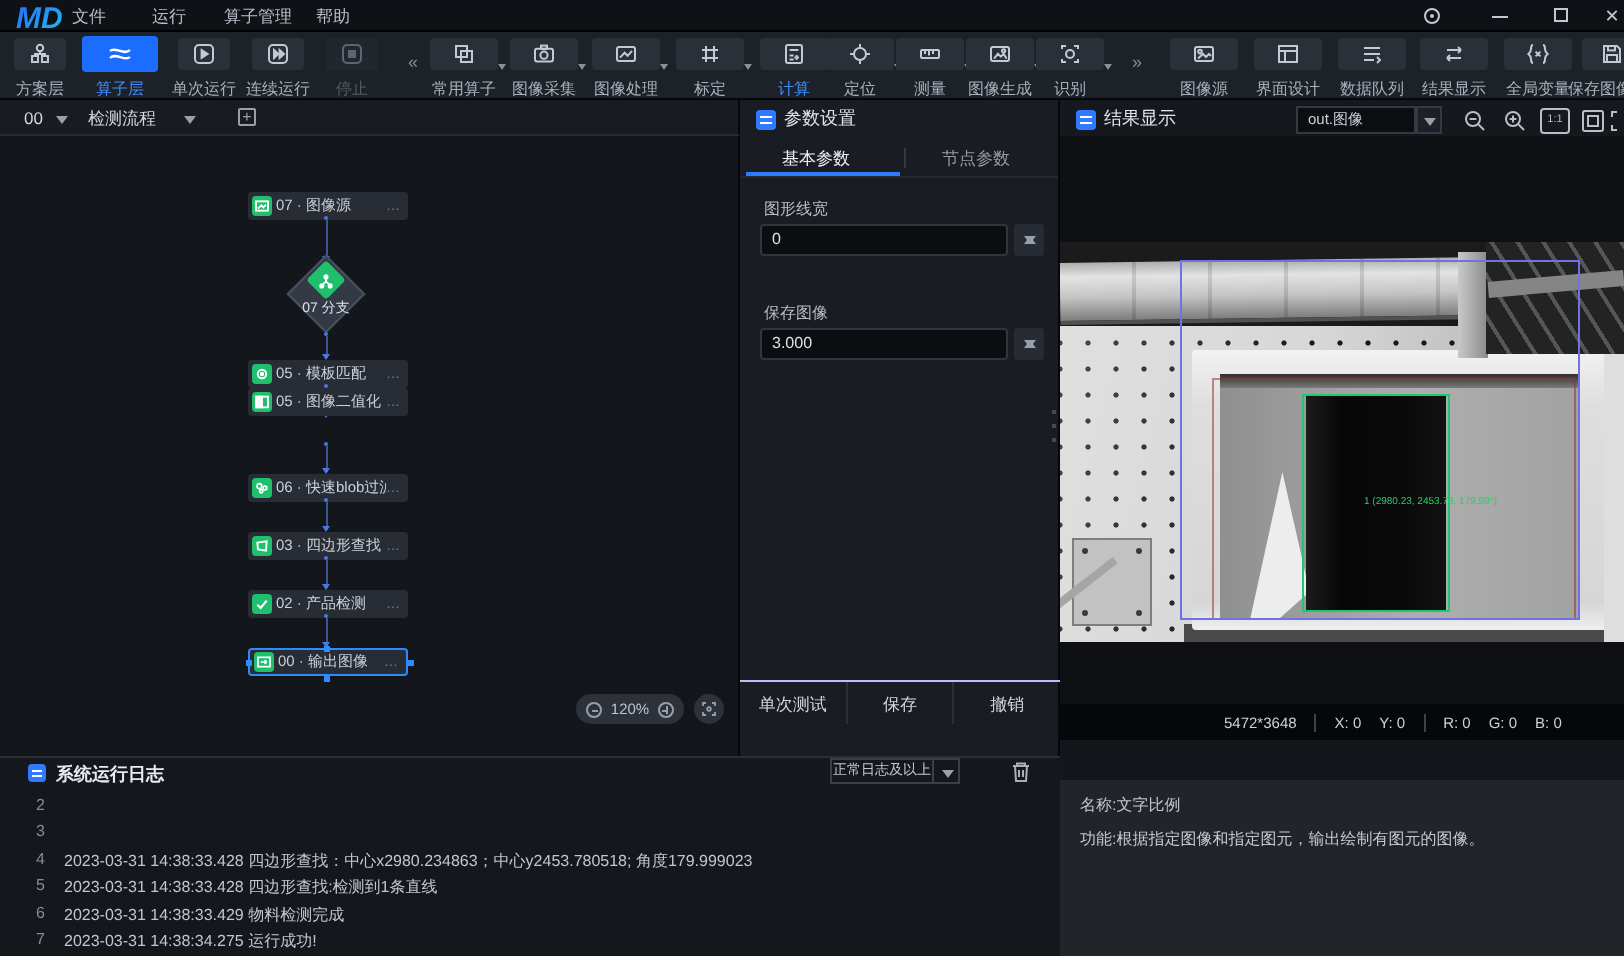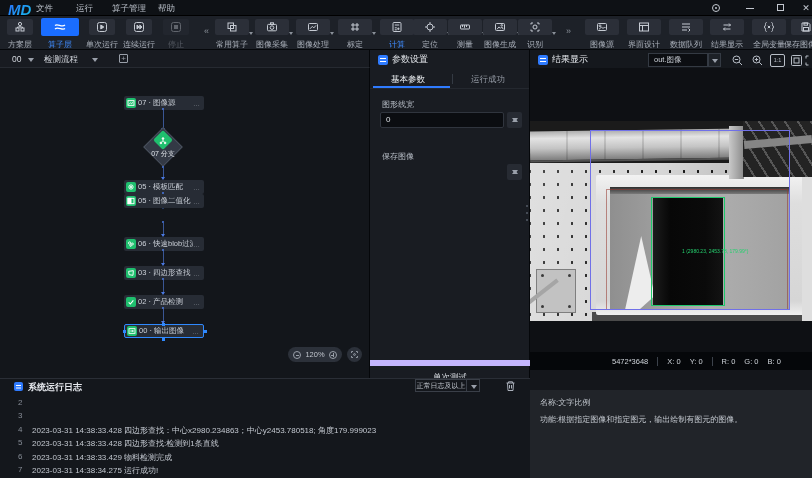--- a/index.html
+++ b/index.html
@@ -69,21 +69,21 @@
   .phead-txt { position:absolute; font-size:9px; color:#e2e5ea; }
   .ptab { position:absolute; top:74px; font-size:8.5px; }
   .ptab-line { position:absolute; left:373px; top:86px; width:77px; height:2px; background:#2f7bff; }
   .vsep { position:absolute; width:1px; background:#343a43; }
   .flabel { position:absolute; font-size:8px; color:#b6bcc5; }
   .finput { position:absolute; left:380px; width:124px; height:16px; background:#0b0d11; border:1px solid #30353e; border-radius:2px;
             font-size:8px; color:#dde1e6; line-height:14px; padding-left:5px; }
   .spin { position:absolute; left:507px; width:15px; height:16px; background:#272b33; border-radius:2px; }
   .spin:before { content:""; position:absolute; left:4.5px; top:3px; border:3px solid transparent; border-bottom:4px solid #9aa0aa; }
   .spin:after { content:""; position:absolute; left:4.5px; bottom:3px; border:3px solid transparent; border-top:4px solid #9aa0aa; }
-  #pbuttons { left:370px; top:360px; width:160px; height:22px; border-top:6px solid #c4b5fd; display:flex;flex-direction:column; }
+  #pbuttons { left:370px; top:340px; width:160px; height:22px; border-top:1px solid #c4b5fd; display:flex; }
   #pbuttons .pbtn { flex:1; text-align:center; line-height:22px; font-size:8.5px; color:#d3d7dd; }
   #pbuttons .pbtn + .pbtn { border-left:1px solid #2b2f37; }
 
   
   #rightpanel { left:530px; top:50px; width:282px; height:428px; background:#15181d; }
   .rdrop { position:absolute; left:648px; top:53px; width:60px; height:14px; background:#0c0e12; border:1px solid #343a43;
            font-size:7.5px; color:#ccd1d8; line-height:12px; padding-left:5px; }
   .rdroparrow { position:absolute; left:708px; top:53px; width:13px; height:14px; background:#1d2127; border:1px solid #343a43; }
   .rdroparrow:before { content:""; position:absolute; left:3px; top:5px; border:3px solid transparent; border-top:4px solid #9aa0aa; }
   .ricon { position:absolute; top:54px; width:13px; height:13px; }
@@ -478,28 +478,29 @@
         </g>
       </svg>
   </div>
 
   <div class="abs" id="parampanel"></div>
   <div class="abs phead-ico" style="left:378px;top:55px"></div>
   <div class="abs phead-txt" style="left:392px;top:53px">参数设置</div>
   <div class="abs ptab" style="left:391px;color:#eef1f4">基本参数</div>
   <div class="abs ptab-line"></div>
   <div class="abs vsep" style="left:452px;top:74px;height:10px"></div>
-  <div class="abs ptab" style="left:471px;color:#949aa4">运行成功</div>
+  <div class="abs ptab" style="left:471px;color:#949aa4">节点参数</div>
   <div class="abs" style="left:370px;top:88px;width:159px;height:1px;background:#24282f"></div>
 
   <div class="abs flabel" style="left:382px;top:99px">图形线宽</div>
   <div class="abs finput" style="top:112px">0</div>
   <div class="abs spin" style="top:112px"></div>
 
   <div class="abs flabel" style="left:382px;top:151px">保存图像</div>
+  <div class="abs finput" style="top:164px">3.000</div>
   <div class="abs spin" style="top:164px"></div>
 
   <div class="abs" id="pbuttons">
     <div class="pbtn">单次测试</div>
     <div class="pbtn">保存</div>
     <div class="pbtn">撤销</div>
   </div>
 
   <div class="splitdot" style="top:205px"></div>
   <div class="splitdot" style="top:212px"></div>

